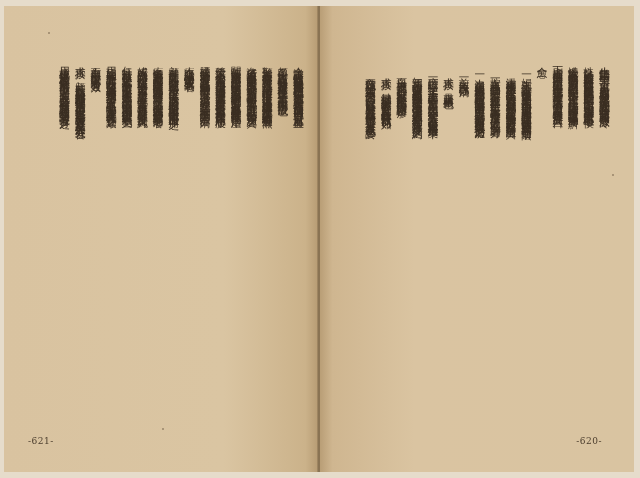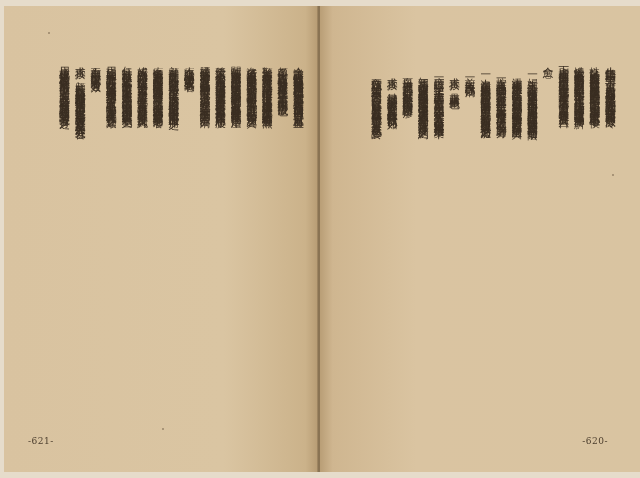--- a/index.html
+++ b/index.html
@@ -12,21 +12,21 @@
     position: absolute; left: 0; top: 0; width: 640px; height: 478px;
     background: #e6dccb;
   }
   .page {
     position: absolute; top: 6px; height: 466px;
     background: linear-gradient(90deg, #d8c19c 0%, #dcc6a3 50%, #d6bf99 100%);
   }
   .page.left { left: 4px; width: 314px;
     background: linear-gradient(90deg, #d9c3a0 0%, #dac5a2 70%, #cbb28a 96%, #b79c74 100%); }
   .page.right { left: 320px; width: 314px;
-    background: linear-gradient(90deg, #b99e76 0%, #cfb690 4%, #dac4a1 30%, #d9c4a1 100%); padding-left: 6px; }
+    background: linear-gradient(90deg, #b99e76 0%, #cfb690 4%, #dac4a1 30%, #d9c4a1 100%); }
   .spine {
     position: absolute; left: 317px; top: 6px; width: 4px; height: 466px;
     background: linear-gradient(90deg, #a88e68, #7f6a4c, #a88e68);
   }
   .text-block {
     position: absolute; top: 52px; height: 348px;
     writing-mode: vertical-rl;
     font-size: 10.6px; line-height: 15.6px; letter-spacing: 1.2px;
     color: #3a2e22;
     overflow: hidden;

